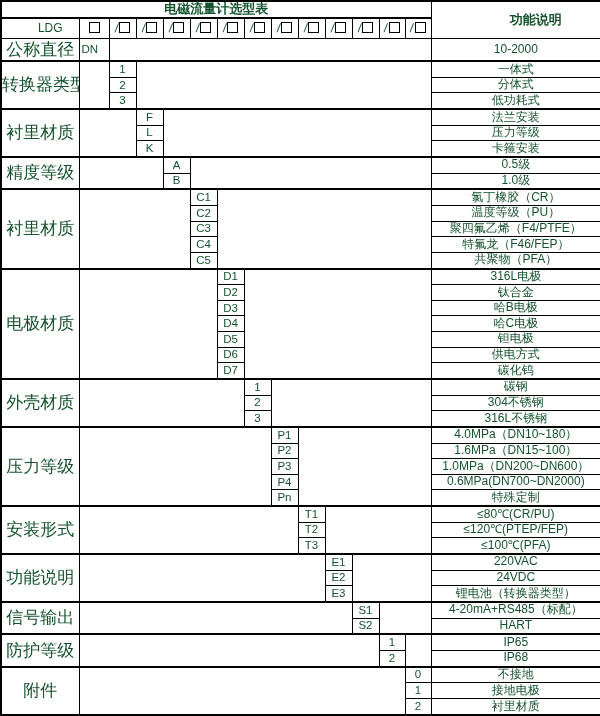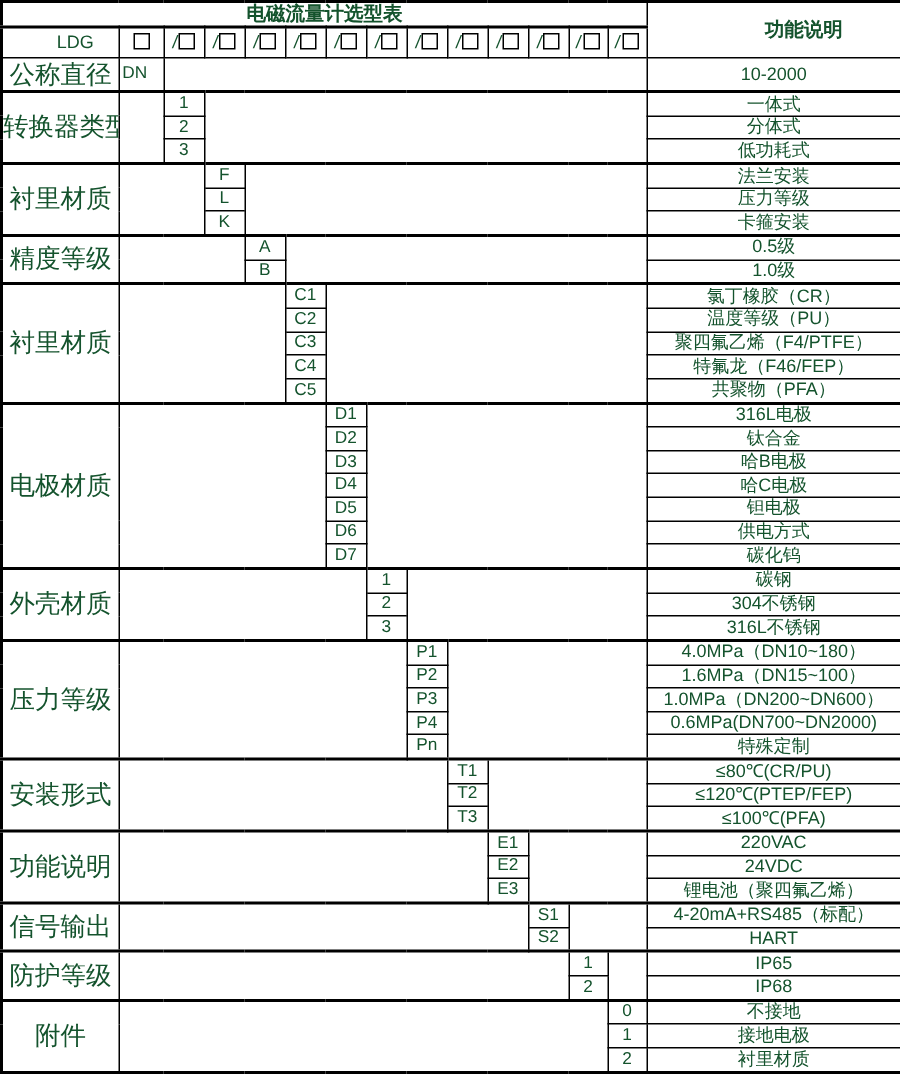--- a/index.html
+++ b/index.html
@@ -235,21 +235,21 @@
           <td class="code-cell">E1</td>
           <td rowspan="3" colspan="3"></td>
           <td class="desc-cell">220VAC</td>
         </tr>
         <tr>
           <td class="code-cell">E2</td>
           <td class="desc-cell">24VDC</td>
         </tr>
         <tr>
           <td class="code-cell">E3</td>
-          <td class="desc-cell">锂电池（聚四氟乙烯）</td>
+          <td class="desc-cell">锂电池（转换器类型）</td>
         </tr>
         <tr class="grp">
           <td class="label-cell" rowspan="2">信号输出</td>
           <td rowspan="2" colspan="10"></td>
           <td class="code-cell">S1</td>
           <td rowspan="2" colspan="2"></td>
           <td class="desc-cell">4-20mA+RS485（标配）</td>
         </tr>
         <tr>
           <td class="code-cell">S2</td>

